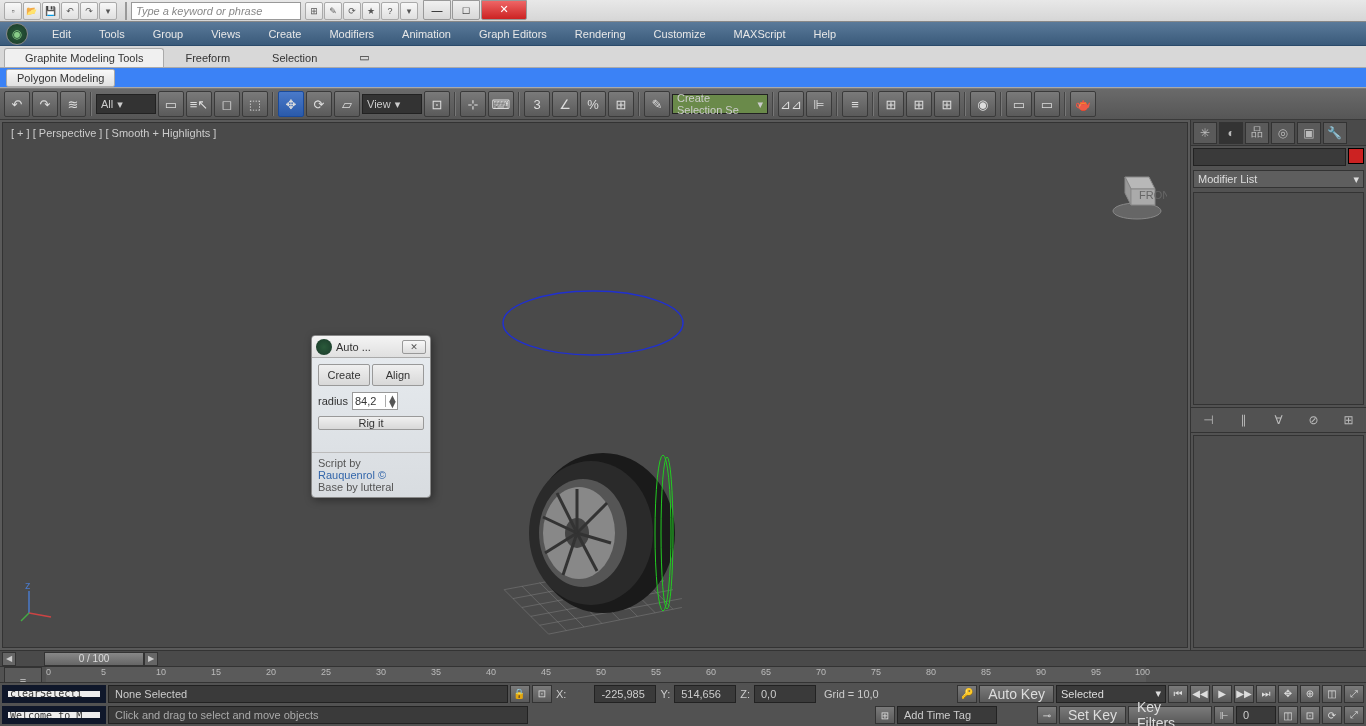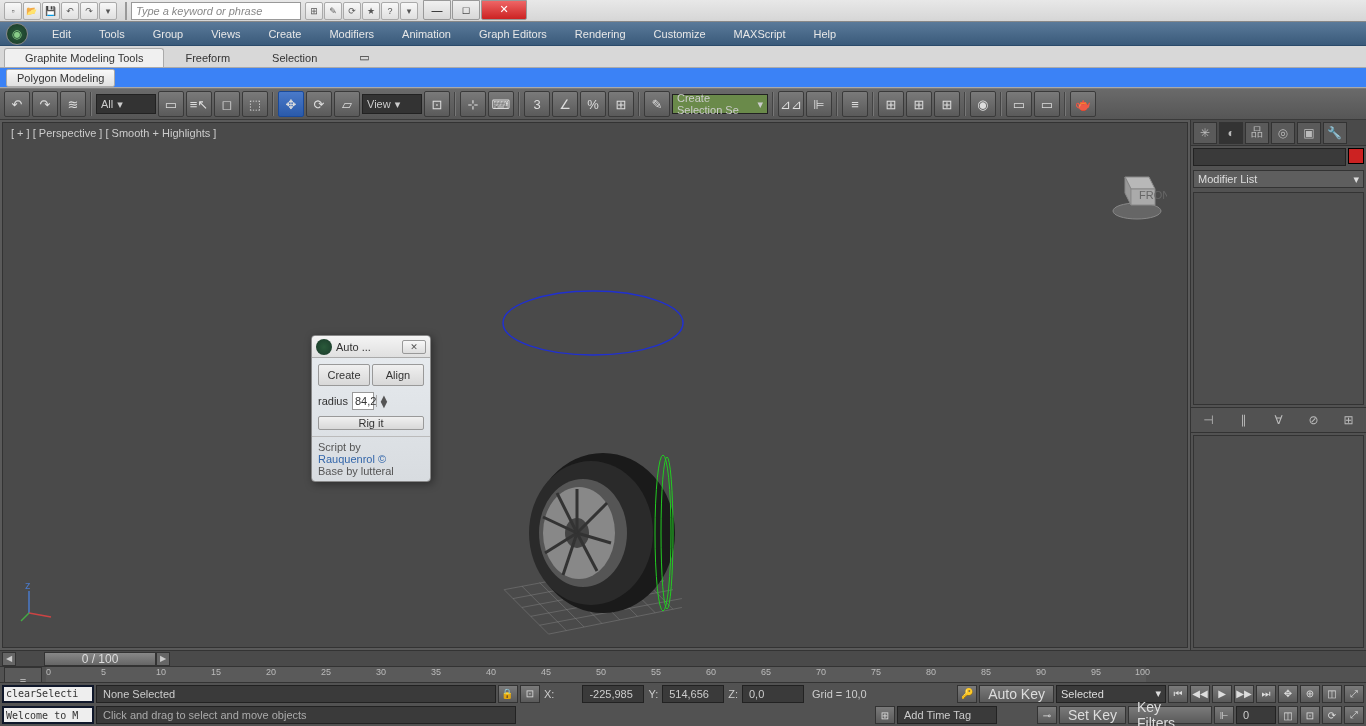--- a/index.html
+++ b/index.html
@@ -66,43 +66,43 @@
 .floater { position:absolute; left:308px; top:212px; width:120px; background:linear-gradient(#e8ecf0,#d8dce0); border:1px solid #888; border-radius:4px; box-shadow:2px 2px 8px rgba(0,0,0,0.4);}
 .floater-title { height:22px; background:linear-gradient(#f4f4f4,#e0e0e0); border-bottom:1px solid #aaa; display:flex; align-items:center; padding:0 4px; border-radius:4px 4px 0 0;}
 .floater-title .ficon { width:16px; height:16px; background:radial-gradient(circle,#2a5a3a,#1a3a2a); border-radius:50%; margin-right:4px;}
 .floater-title .ftxt { flex:1; font-size:11px; color:#333;}
 .floater-title .fclose { width:24px; height:14px; background:linear-gradient(#f8f8f8,#ddd); border:1px solid #999; border-radius:2px; display:flex; align-items:center; justify-content:center; font-size:9px; color:#555;}
 .floater-body { padding:6px; display:flex; flex-direction:column; gap:6px;}
 .floater-row { display:flex; gap:2px;}
 .fbtn { flex:1; height:22px; background:linear-gradient(#f0f0f0,#d8d8d8); border:1px solid #999; border-radius:2px; display:flex; align-items:center; justify-content:center; font-size:11px; color:#333;}
 .frow2 { display:flex; align-items:center; gap:4px;}
 .flabel { color:#333; font-size:11px;}
-.fspinner { width:22px; height:18px; background:#fff; border:1px solid #999; display:flex; align-items:center; padding:0 2px; font-size:11px; color:#333; position:relative;}
+.fspinner { width:46px; height:18px; background:#fff; border:1px solid #999; display:flex; align-items:center; padding:0 2px; font-size:11px; color:#333; position:relative;}
 .fspinner-arrows { width:10px; display:flex; flex-direction:column; font-size:6px; line-height:6px; color:#555; border-left:1px solid #aaa; padding-left:1px; margin-left:auto;}
-.ffoot { padding:4px 6px; font-size:10px; color:#555; border-top:1px solid #bbb;}
+.ffoot { padding:4px 6px; font-size:10px; color:#555; border-top:1px solid #bbb;margin-top:16px;}
 .ffoot a { color:#36a; text-decoration:none;}
 
 
 .bottom { position:absolute; left:0; right:0; bottom:0; height:76px; background:#525252; border-top:1px solid #333;}
 .time-slider-row { height:16px; background:#4a4a4a; border-bottom:1px solid #333; display:flex; align-items:center; position:relative;}
 .slider-arrow { width:14px; height:14px; background:#666; border:1px solid #333; color:#ccc; display:flex; align-items:center; justify-content:center; font-size:8px;}
-.slider-handle { width:112px; height:14px; background:linear-gradient(#888,#666); border:1px solid #333; color:#ddd; display:flex; align-items:center; justify-content:center; font-size:12px; margin-left:28px;}
+.slider-handle { width:100px; height:14px; background:linear-gradient(#888,#666); border:1px solid #333; color:#ddd; display:flex; align-items:center; justify-content:center; font-size:10px; margin-left:28px;}
 .time-ruler { height:16px; background:#5a5a5a; border-bottom:1px solid #333; position:relative; margin-left:46px; margin-right:220px;}
 .ruler-tick { position:absolute; top:0; color:#bbb; font-size:9px;}
 .track-strip { position:absolute; left:46px; top:16px; height:14px; width:1100px; background:repeating-linear-gradient(90deg,#666 0,#666 2px,#5a5a5a 2px,#5a5a5a 54px);}
 .track-btn { position:absolute; left:4px; top:16px; width:38px; height:28px; background:#5a5a5a; border:1px solid #333; color:#ccc; display:flex; align-items:center; justify-content:center;}
 
 .status-row { position:absolute; left:0; right:0; bottom:22px; height:22px; display:flex; align-items:center; background:#525252; border-top:1px solid #333; gap:2px; padding:0 2px;}
 .status-box { height:18px; background:#3a3a3a; border:1px solid #222; color:#ccc; padding:0 6px; display:flex; align-items:center; font-size:11px;}
 .coord-label { color:#ccc; padding:0 2px;}
 .keybtn { height:18px; background:linear-gradient(#7a7a7a,#5a5a5a); border:1px solid #333; color:#ddd; padding:0 8px; display:flex; align-items:center; font-size:14px;}
 .play-btn { width:20px; height:18px; background:linear-gradient(#7a7a7a,#5a5a5a); border:1px solid #333; color:#ddd; display:flex; align-items:center; justify-content:center; font-size:10px;}
 
 .status-row2 { position:absolute; left:0; right:0; bottom:0; height:22px; display:flex; align-items:center; background:#525252; gap:2px; padding:0 2px;}
-.script-box { width:92px; height:18px; background:#eee; border:2px solid #0f172a; color:#333; font-family:monospace; font-size:10px; padding:0 2px; display:flex; align-items:center; overflow:hidden;}
+.script-box { width:104px; height:18px; background:#eee; border:6px solid #0f172a; color:#333; font-family:monospace; font-size:10px; padding:0 2px; display:flex; align-items:center; overflow:hidden;}
 .prompt-box { flex:0 0 420px; height:18px; background:#3a3a3a; border:1px solid #222; color:#aaa; padding:0 6px; display:flex; align-items:center; font-size:11px;}
 
 .sel-dropdown { width:110px; height:18px; background:#3a3a3a; border:1px solid #222; color:#ddd; padding:0 4px; display:flex; align-items:center; justify-content:space-between; font-size:11px;}
 </style>
 </head>
 <body>
 
 <div class="titlebar">
   <div class="qat">
     <div class="qat-btn">▫</div>

